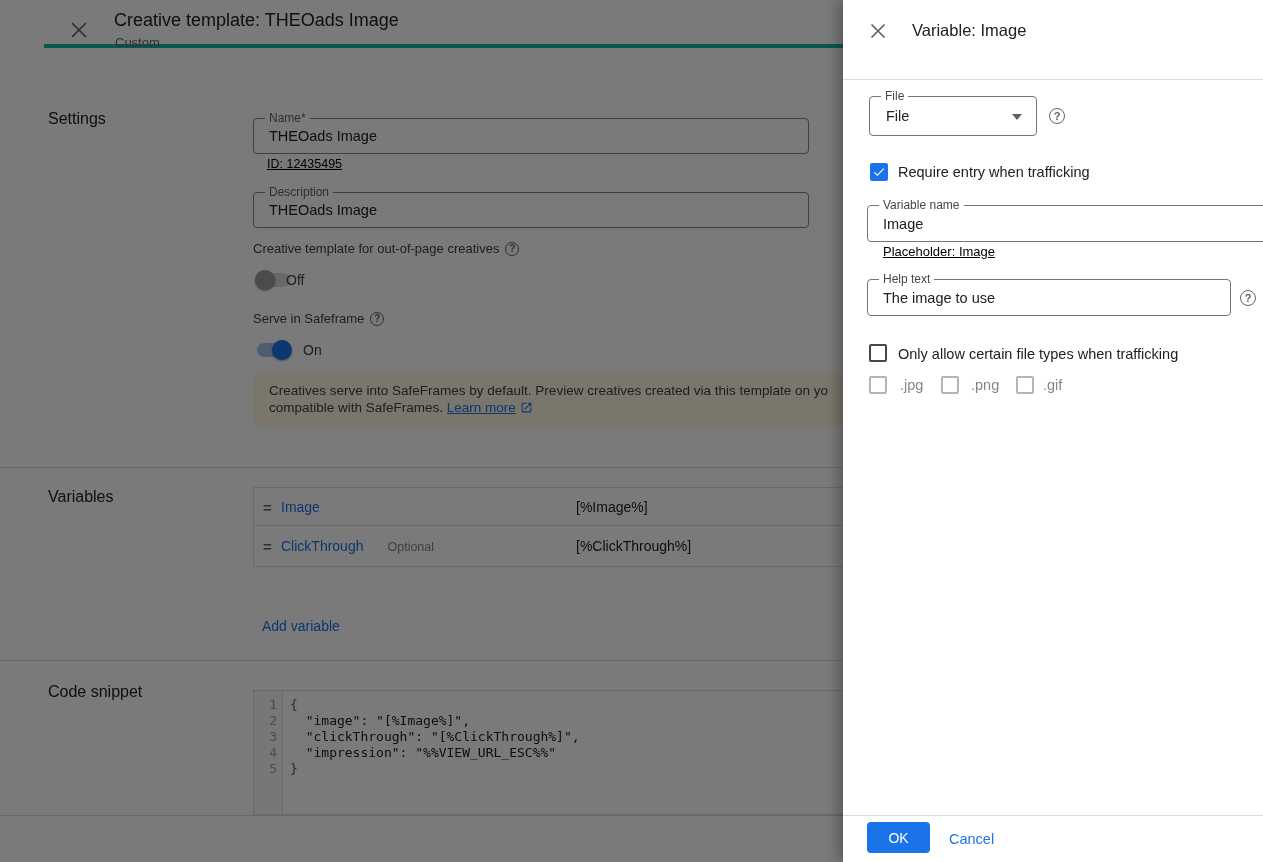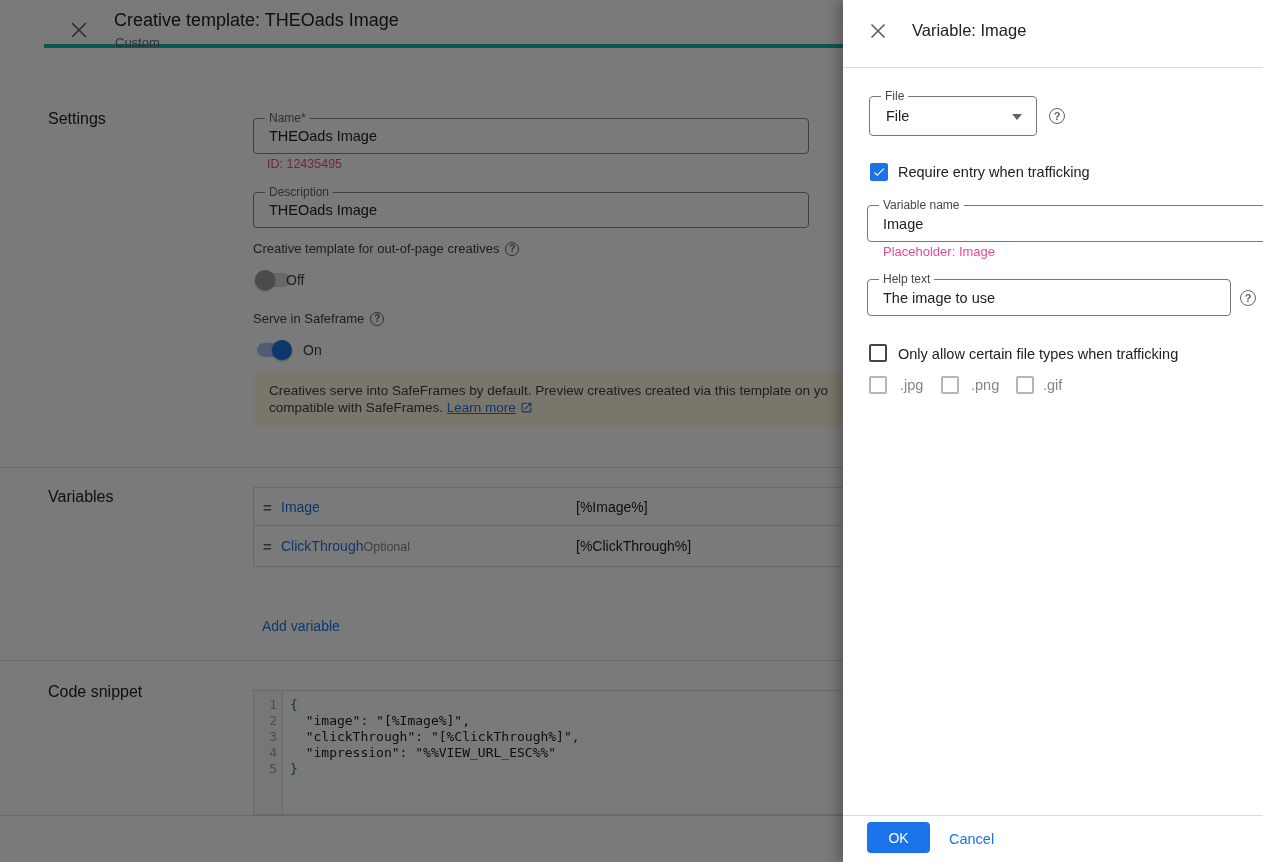--- a/index.html
+++ b/index.html
@@ -22,21 +22,21 @@
   .x-icon svg { display:block; }
 
   .section-h { font-size:16px; font-weight:500; color:#202124; }
 
   .ofield { position:absolute; border:1px solid #80868b; border-radius:4px; background:#fff; }
   .ofield label { position:absolute; top:-8px; left:11px; font-size:12px; line-height:15px;
     color:#5f6368; background:#fff; padding:0 4px; white-space:nowrap; }
   .ofield input { border:none; outline:none; width:100%; height:100%; padding:0 15px;
     font-size:14.5px; color:#202124; background:transparent; font-family:inherit; }
 
-  .helper { font-size:12.5px; color:#ec4899; }
+  .helper { font-size:12.5px; color:#000000;text-decoration:underline; }
   .small-label { font-size:13px; color:#3c4043; display:flex; align-items:center; gap:6px; }
 
   .helpicon { display:inline-flex; width:14px; height:14px; border:1.3px solid #5f6368;
     border-radius:50%; color:#5f6368; font-size:10px; font-weight:bold;
     align-items:center; justify-content:center; flex:0 0 auto; }
   .helpicon.lg { width:16px; height:16px; font-size:11px; }
 
   .toggle { position:absolute; width:37px; height:20px; cursor:pointer; }
   .toggle .track { position:absolute; top:3px; left:2px; width:33px; height:14px; border-radius:7px; }
   .toggle .thumb { position:absolute; top:0; width:20px; height:20px; border-radius:50%;
@@ -59,21 +59,21 @@
     border:1px solid #dadce0; border-radius:1px; background:#fff; }
   .vt-head { height:31px; border-bottom:1px solid #dadce0; position:relative; }
   .vt-head .c1 { position:absolute; left:25px; top:7px; font-size:13.5px; font-weight:bold; }
   .vt-head .c2 { position:absolute; left:322px; top:7px; font-size:13.5px; font-weight:bold; }
   .vt-row { position:relative; border-bottom:1px solid #dadce0; }
   .vt-row:last-child { border-bottom:none; }
   .drag { position:absolute; left:9px; top:50%; transform:translateY(-50%);
     font-size:15px; font-weight:bold; color:#5f6368; cursor:grab; }
   .vt-name { position:absolute; left:27px; top:50%; transform:translateY(-50%);
     font-size:14px; color:#1a73e8; cursor:pointer; }
-  .vt-opt { font-size:12.5px; color:#80868b; margin-left:0; }
+  .vt-opt { font-size:12.5px; color:#80868b; margin-left:24px; }
   .vt-ph { position:absolute; left:322px; top:50%; transform:translateY(-50%);
     font-size:14px; color:#202124; }
   .add-var { position:absolute; left:262px; top:618px; font-size:14px; font-weight:500;
     color:#1a73e8; cursor:pointer; }
 
   .code-editor { position:absolute; left:253px; top:690px; width:850px; height:125px;
     border:1px solid #dadce0; background:#fff; overflow:hidden; display:flex; }
   .gutter { width:29px; background:#f8f9fa; border-right:1px solid #dadce0;
     padding:6px 5px 0 0; text-align:right; }
   .gutter div { font:13px "DejaVu Sans Mono", monospace; line-height:16px; color:#9aa0a6; }
@@ -85,21 +85,21 @@
     background:#fff; border-top:1px solid #dadce0; }
   .btn-text { font-size:14.5px; font-weight:500; cursor:pointer; }
   .btn-text.blue { color:#1a73e8; }
 
   
   .scrim { position:absolute; inset:0; background:rgba(0,0,0,0.52); z-index:10; }
 
   
   .panel { position:absolute; top:0; right:0; width:420px; height:862px; background:#fff;
     z-index:20; box-shadow:-5px 0 12px rgba(0,0,0,0.28); }
-  .panel-header { position:absolute; top:0; left:0; width:100%; height:68px;
+  .panel-header { position:absolute; top:0; left:0; width:100%; height:80px;
     border-bottom:1px solid #dadce0; }
   .panel-title { position:absolute; left:69px; top:21px; font-size:16.5px; color:#202124; }
 
   .pfield { border-color:#747775; }
   .pfield label { color:#444746; }
 
   .select-box { cursor:pointer; }
   .select-value { position:absolute; left:16px; top:50%; transform:translateY(-50%);
     font-size:14.5px; color:#202124; }
   .dd-arrow { position:absolute; right:14px; top:50%; margin-top:-2px;

